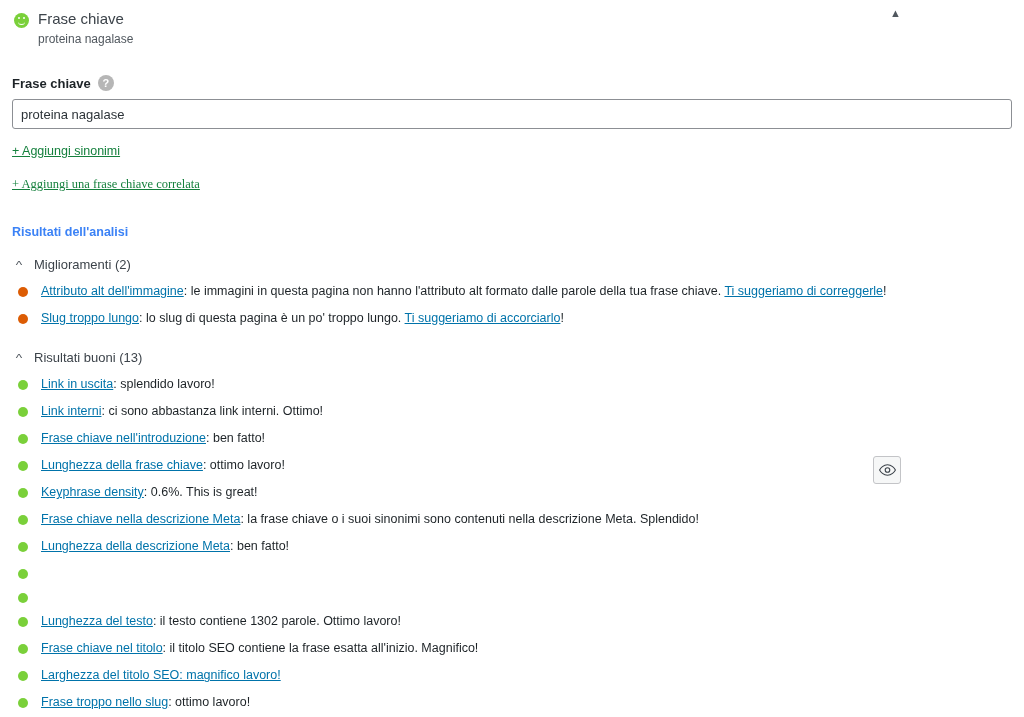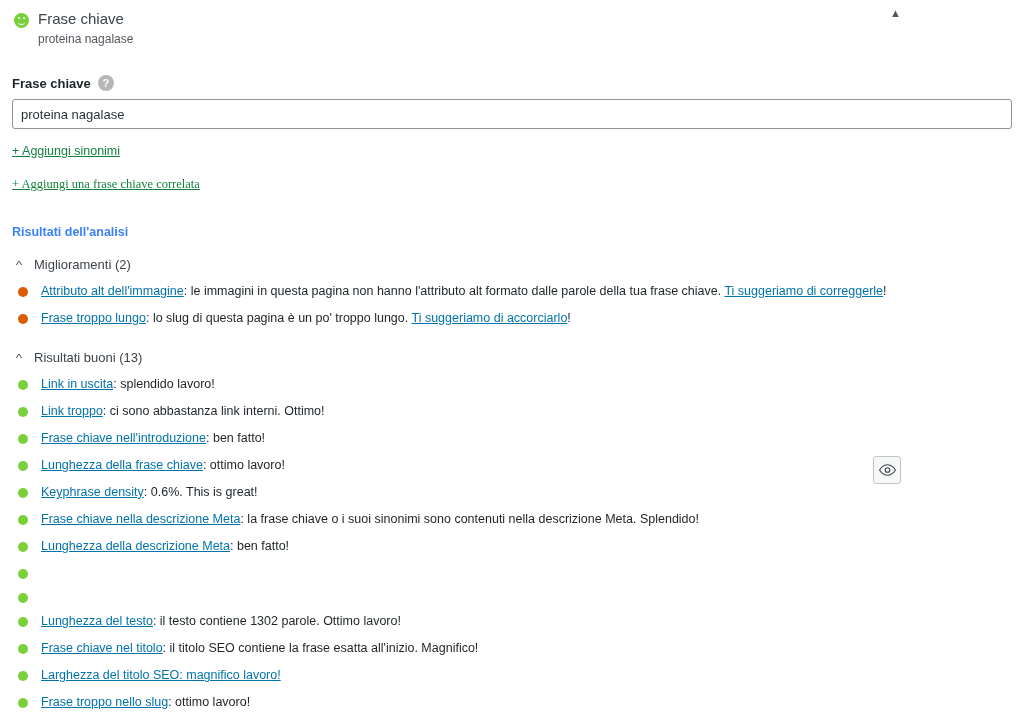--- a/index.html
+++ b/index.html
@@ -241,37 +241,37 @@
     <span class="chev">^</span>
     <span class="group-title">Miglioramenti (2)</span>
   </div>
   <ul class="results">
     <li>
       <span class="dot orange"></span>
       <span class="res-text"><span class="lnk">Attributo alt dell'immagine</span><span>: le immagini in questa pagina non hanno l'attributo alt formato dalle parole della tua frase chiave. </span><span class="lnk">Ti suggeriamo di correggerle</span><span>!</span></span>
     </li>
     <li>
       <span class="dot orange"></span>
-      <span class="res-text"><span class="lnk">Frase troppo lungo</span><span>: lo slug di questa pagina è un po' troppo lungo. </span><span class="lnk">Ti suggeriamo di accorciarlo</span><span>!</span></span>
+      <span class="res-text"><span class="lnk">Slug troppo lungo</span><span>: lo slug di questa pagina è un po' troppo lungo. </span><span class="lnk">Ti suggeriamo di accorciarlo</span><span>!</span></span>
     </li>
   </ul>
 
   
   <div class="group-header">
     <span class="chev">^</span>
     <span class="group-title">Risultati buoni (13)</span>
   </div>
   <ul class="results">
     <li>
         <span class="dot green"></span>
         <span class="res-text"><span class="lnk">Link in uscita</span><span>: splendido lavoro!</span></span>
       </li>
     <li>
         <span class="dot green"></span>
-        <span class="res-text"><span class="lnk">Link troppo</span><span>: ci sono abbastanza link interni. Ottimo!</span></span>
+        <span class="res-text"><span class="lnk">Link interni</span><span>: ci sono abbastanza link interni. Ottimo!</span></span>
       </li>
     <li>
         <span class="dot green"></span>
         <span class="res-text"><span class="lnk">Frase chiave nell'introduzione</span><span>: ben fatto!</span></span>
       </li>
     <li>
         <span class="dot green"></span>
         <span class="res-text"><span class="lnk">Lunghezza della frase chiave</span><span>: ottimo lavoro!</span></span>
       </li>
     <li>

